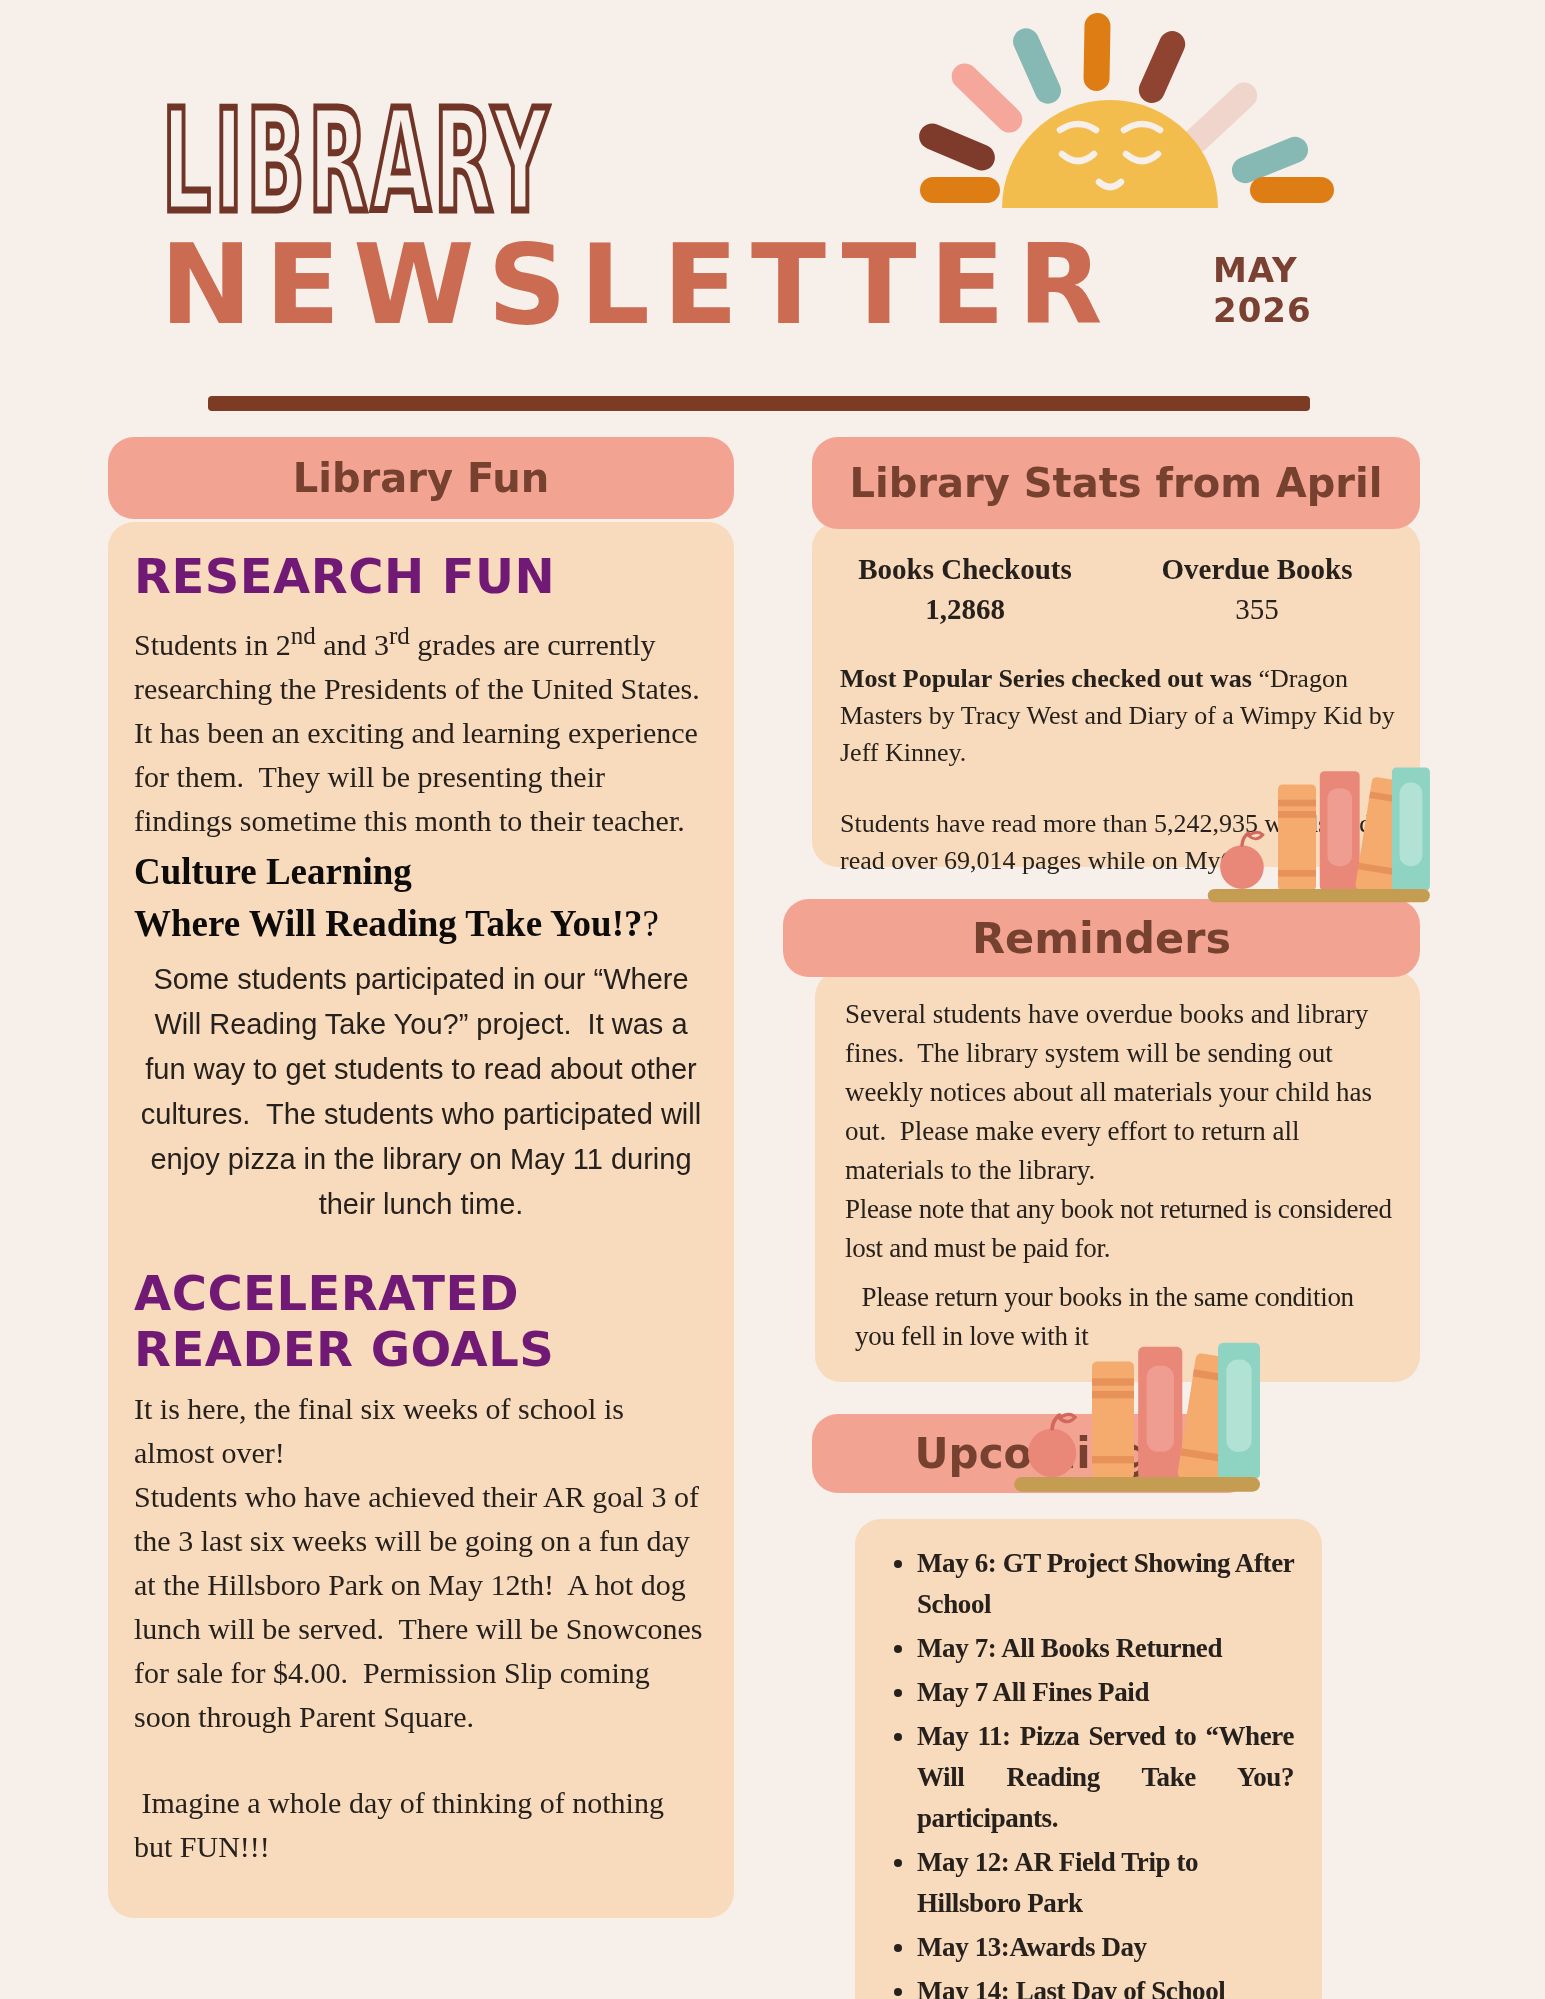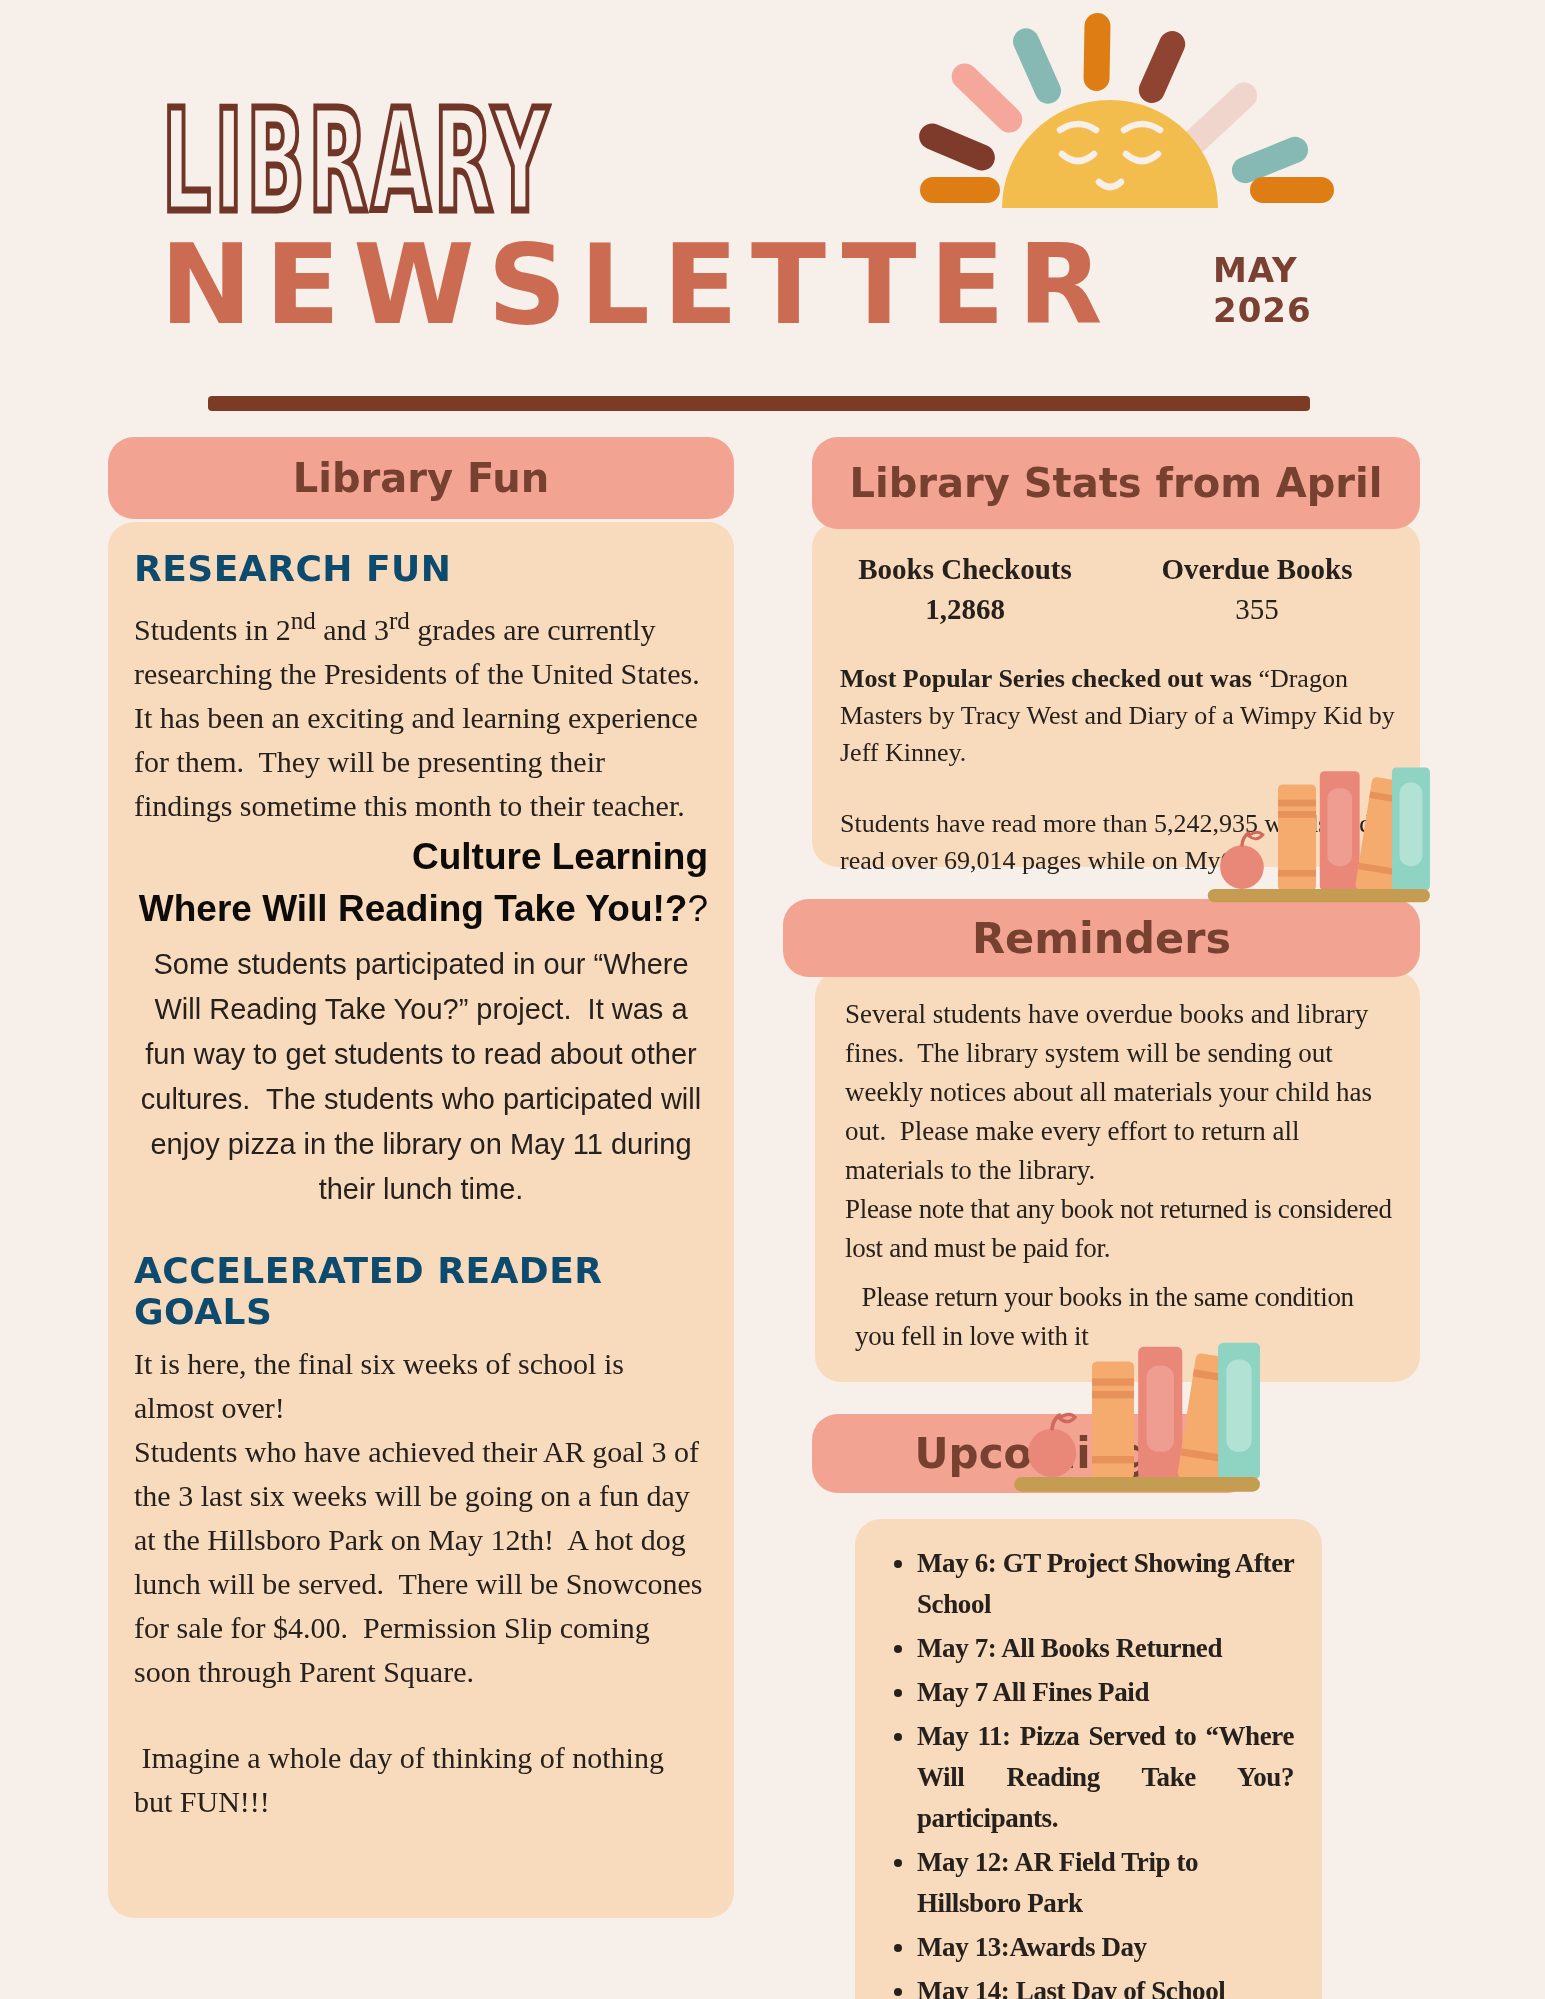--- a/index.html
+++ b/index.html
@@ -36,27 +36,27 @@
   
   .banner{
     background:#F2A392;border-radius:26px;color:#774130;
     font-family:"DejaVu Sans", sans-serif;font-weight:bold;
     display:flex;align-items:center;justify-content:center;
     z-index:1;
   }
   .card{background:#F8DABD;border-radius:26px;box-sizing:border-box;z-index:0;}
   .rust-h{
     font-family:"DejaVu Sans", sans-serif;font-weight:bold;
-    font-size:36px;color:#0c4a6e;margin:0 0 10px 0;letter-spacing:0.5px;
+    font-size:48px;color:#701a75;margin:0 0 10px 0;letter-spacing:0.5px;
   }
   p{margin:0;white-space:pre-wrap;}
   .serif-p{font-size:30px;line-height:44px;}
   .sans-h{
-    font-family:Liberation Sans, sans-serif;font-weight:bold;color:#0e0c0b;
-    font-size:37px;line-height:46px;text-align:right;margin:6px 0 0 0;
+    font-family:Liberation Serif, serif;font-weight:bold;color:#0e0c0b;
+    font-size:37px;line-height:46px;text-align:left;margin:6px 0 0 0;
   }
   .sans-h .tail{font-weight:normal;}
   .sans-center{
     font-family:"Liberation Sans", sans-serif;
     font-size:29px;line-height:45px;text-align:center;margin-top:10px;
   }
 
   
   .left-banner{left:108px;top:437px;width:626px;height:82px;font-size:40px;}
   .left-card{left:108px;top:522px;width:626px;min-height:1396px;padding:26px 26px 30px 26px;}

